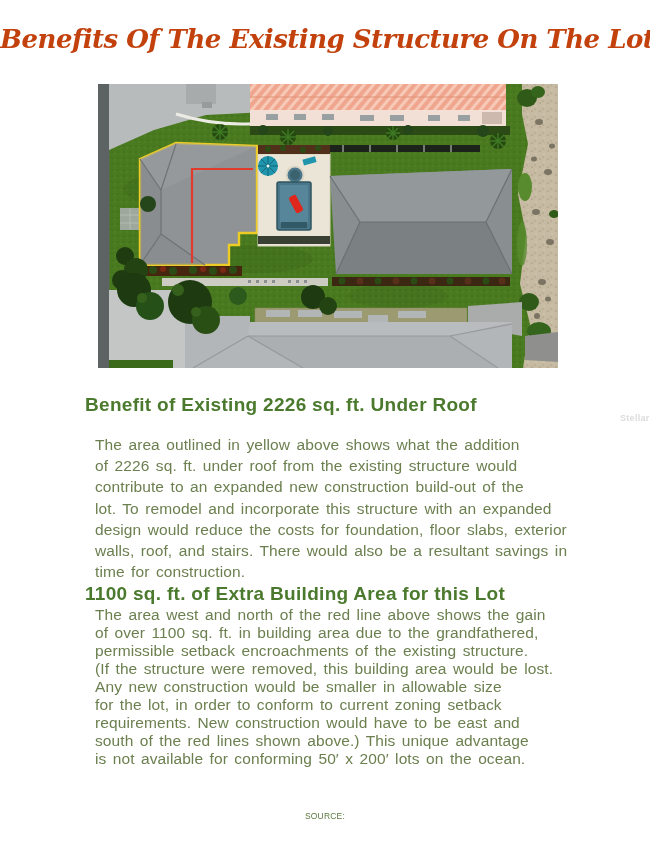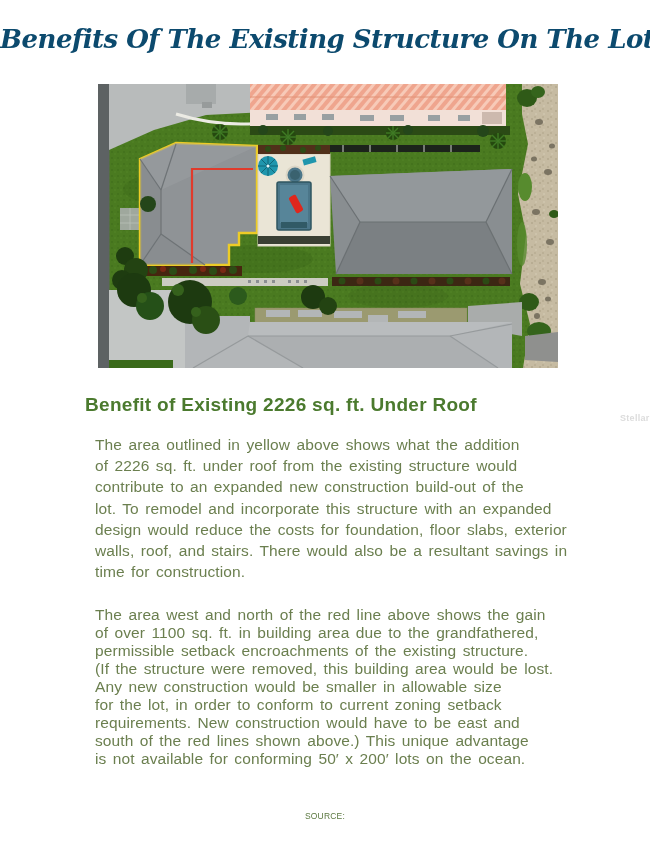--- a/index.html
+++ b/index.html
@@ -3,21 +3,21 @@
 <meta charset="utf-8">
 <style>
   html,body{margin:0;padding:0;background:#ffffff;}
   .page{
     position:relative;width:650px;height:841px;background:#ffffff;overflow:hidden;
     font-family:"Liberation Sans", sans-serif;
   }
   .doc-title{
     position:absolute;top:24px;left:0;width:550px;text-align:center;
     font-family:"DejaVu Serif", serif;font-style:italic;font-weight:700;
-    font-size:26px;letter-spacing:-0.5px;color:#0c4a6e;white-space:pre;
+    font-size:26px;letter-spacing:-0.5px;color:#c2410c;white-space:pre;
   }
   .siteplan{
     position:absolute;left:98px;top:84px;width:460px;height:284px;
   }
   .siteplan svg{display:block;width:460px;height:284px;}
   .watermark{
     position:absolute;left:596px;top:413px;font-size:9px;font-weight:700;
     color:#dcdcdc;letter-spacing:0.3px;margin-left:24px;
   }
   .sec-heading{
@@ -327,20 +327,21 @@
 
   <div class="sec-heading h1">Benefit of Existing 2226 sq. ft. Under Roof</div>
   <div class="sec-body b1">The area outlined in yellow above shows what the addition
 of 2226 sq. ft. under roof from the existing structure would
 contribute to an expanded new construction build-out of the
 lot. To remodel and incorporate this structure with an expanded
 design would reduce the costs for foundation, floor slabs, exterior
 walls, roof, and stairs. There would also be a resultant savings in
 time for construction.</div>
 
+  <div class="sec-heading h2">1100 sq. ft. of Extra Building Area for this Lot</div>
   <div class="sec-body b2">The area west and north of the red line above shows the gain
 of over 1100 sq. ft. in building area due to the grandfathered,
 permissible setback encroachments of the existing structure.
 (If the structure were removed, this building area would be lost.
 Any new construction would be smaller in allowable size
 for the lot, in order to conform to current zoning setback
 requirements. New construction would have to be east and
 south of the red lines shown above.) This unique advantage
 is not available for conforming 50′ x 200′ lots on the ocean.</div>
 

